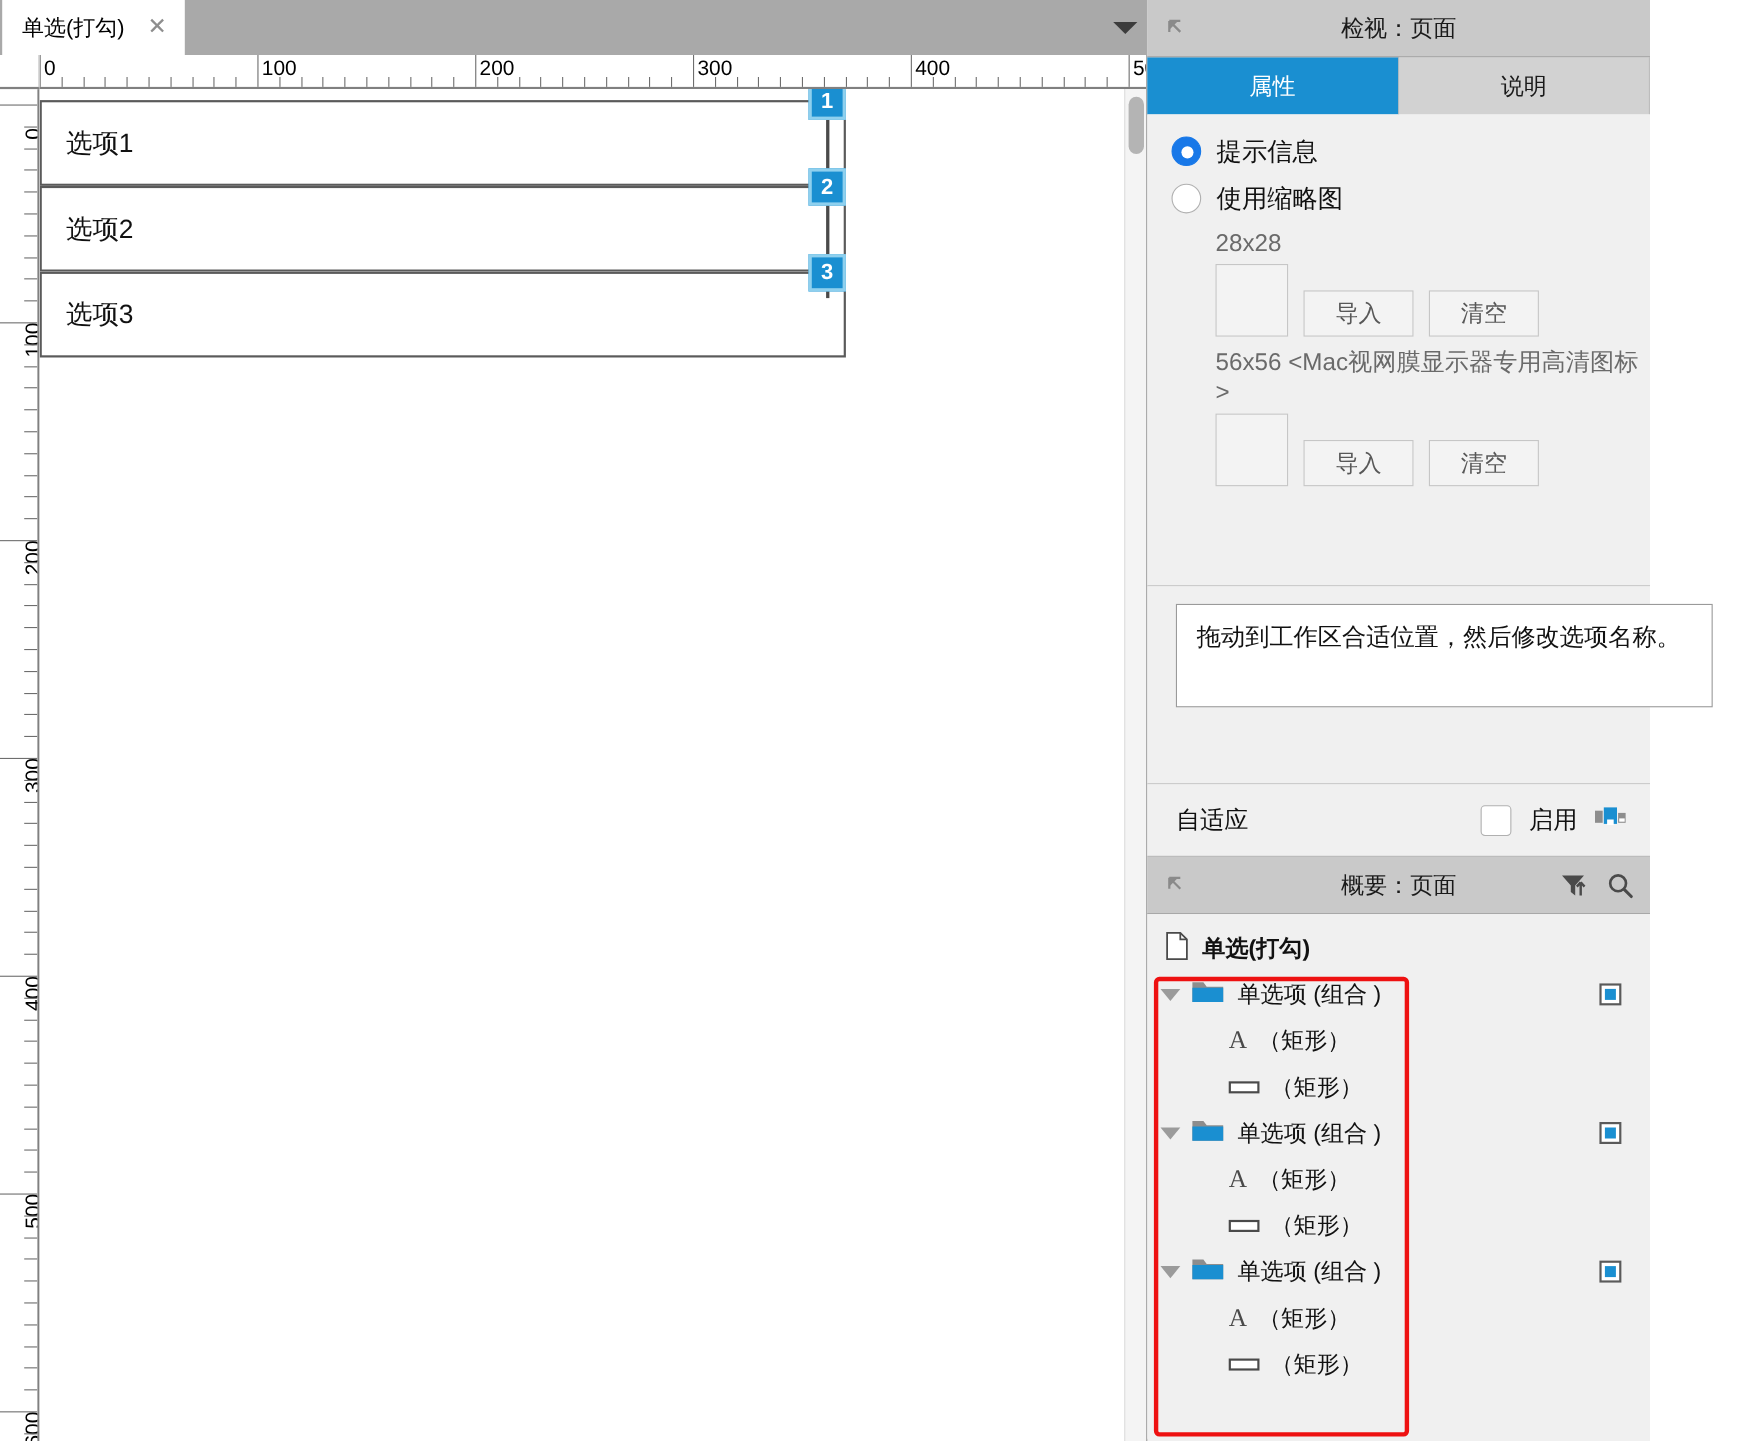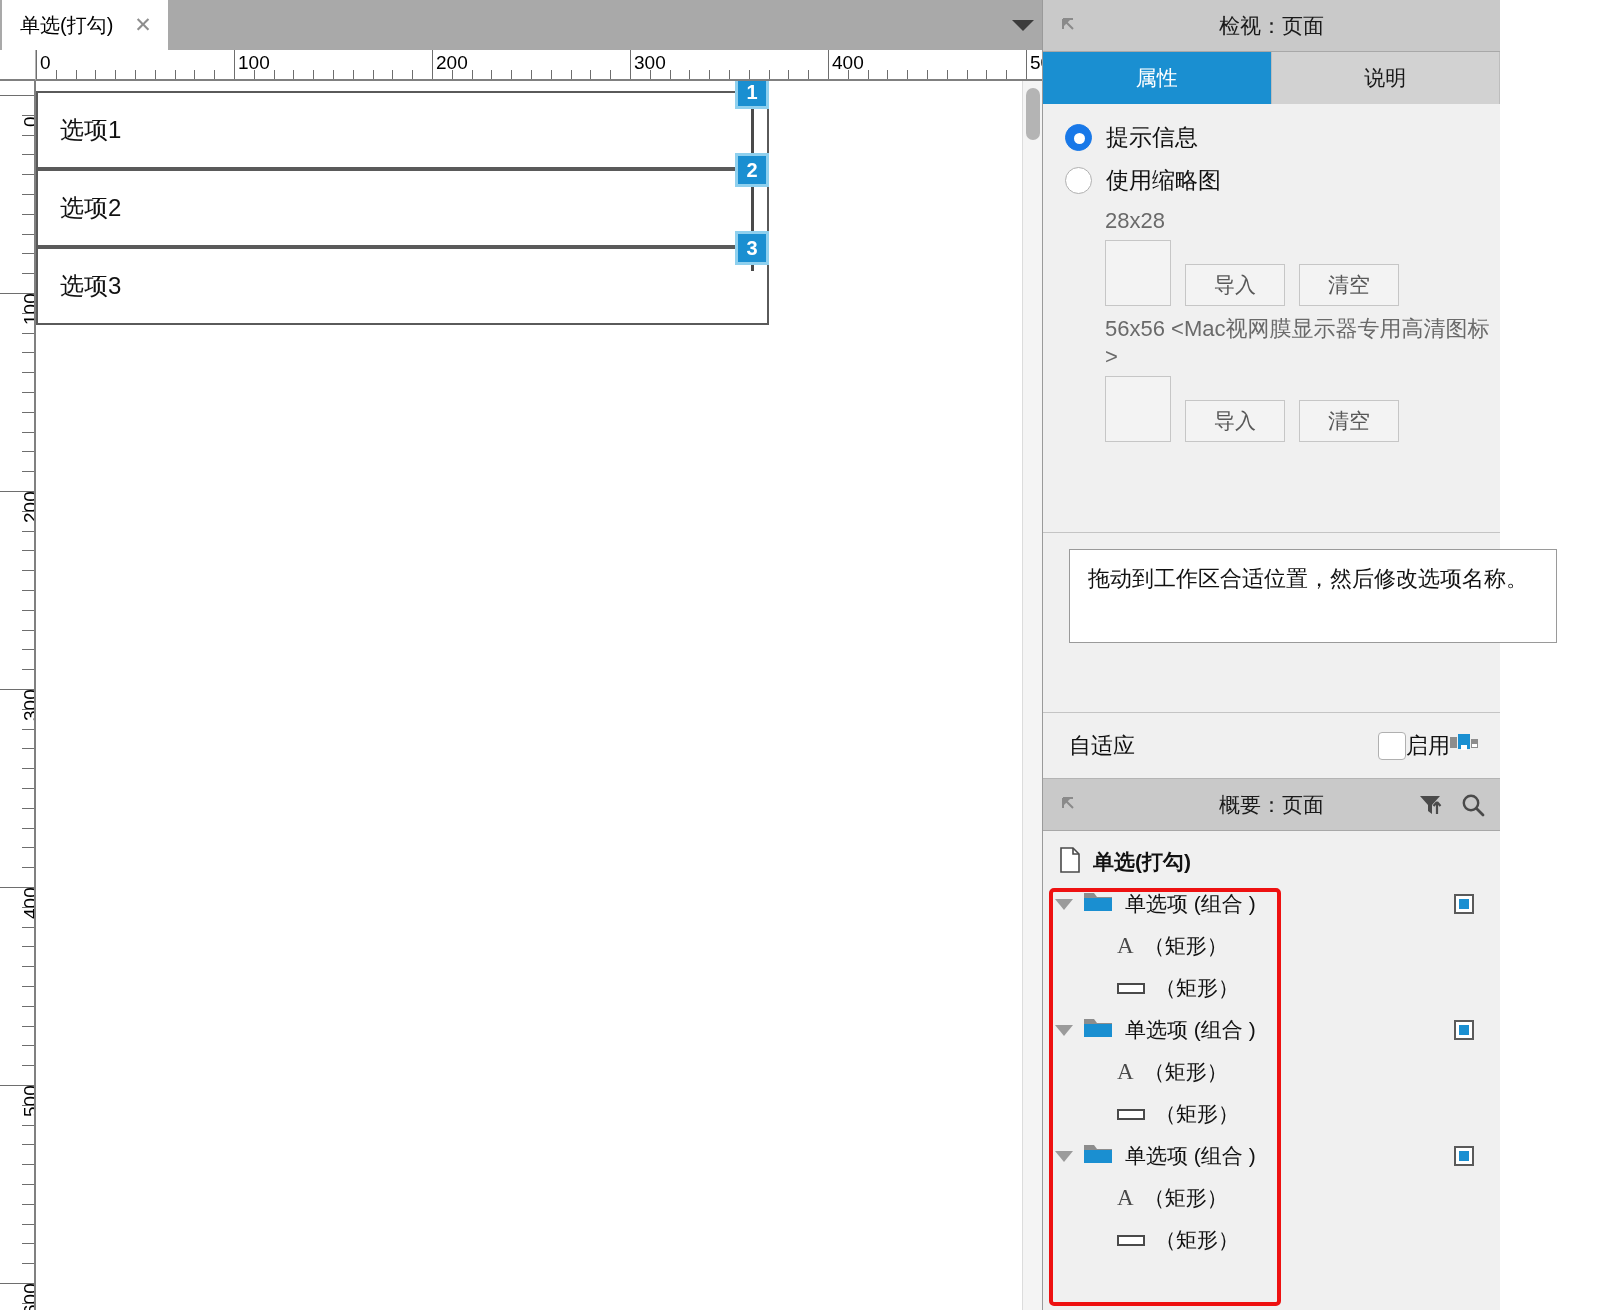--- a/index.html
+++ b/index.html
@@ -234,21 +234,21 @@
 
   
   #adaptive-row {
     position: relative; height: 66px;
     display: flex; align-items: center;
     background: #f0f0f0;
     border-bottom: 1px solid #b4b4b4;
     padding: 0 22px 0 26px;
   }
   #adaptive-label { font-size: 22px; color: #111; }
-  #adaptive-right { margin-left: auto; display: flex; align-items: center; gap: 0; font-family: Liberation Mono, monospace; }
+  #adaptive-right { margin-left: auto; display: flex; align-items: center; gap: 16px; }
   .chk-box {
     width: 28px; height: 28px; border-radius: 4px;
     border: 1px solid #b0b0b0; background: #ffffff; cursor: pointer;
   }
   #adaptive-enable-label { font-size: 22px; color: #111; }
 
   
   #outline-body {
     position: relative;
     height: 477px;

